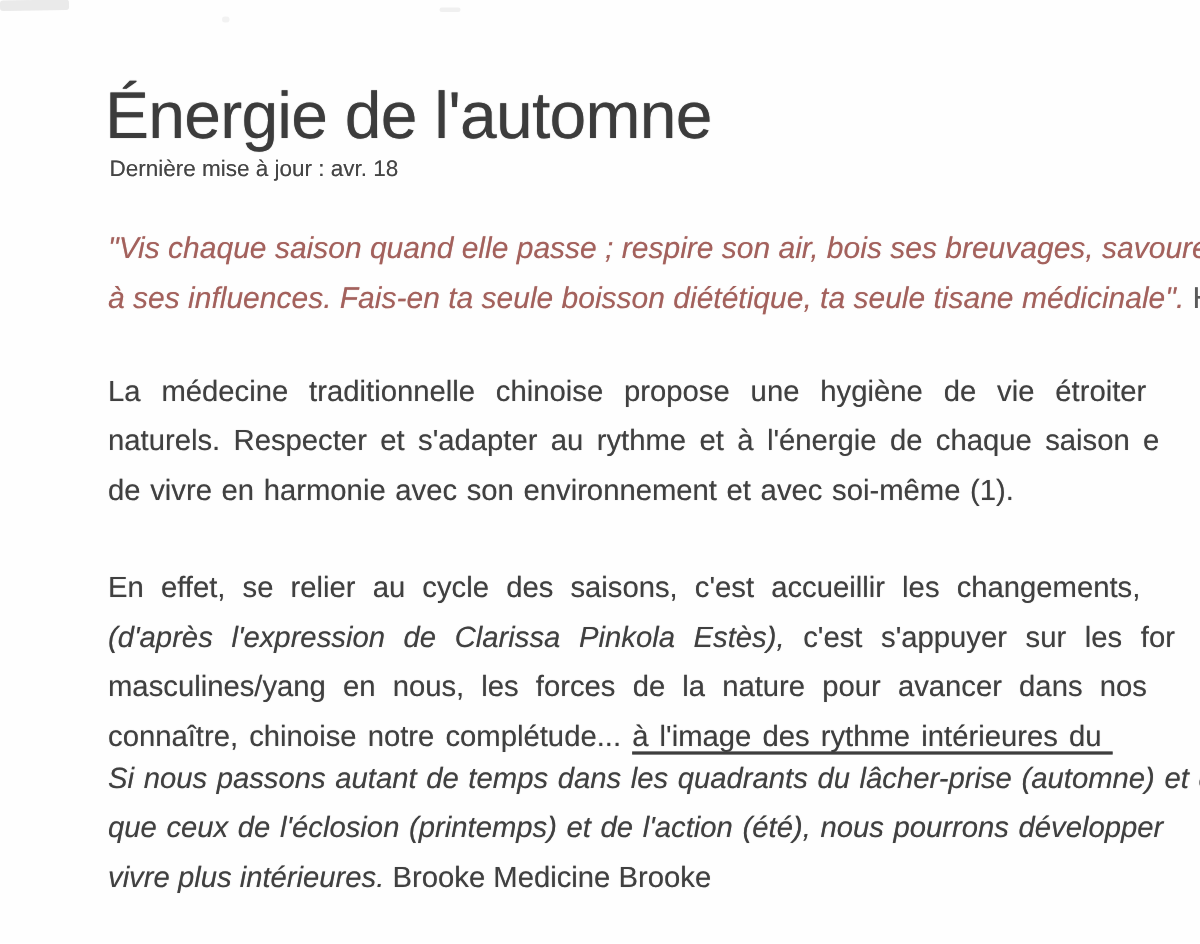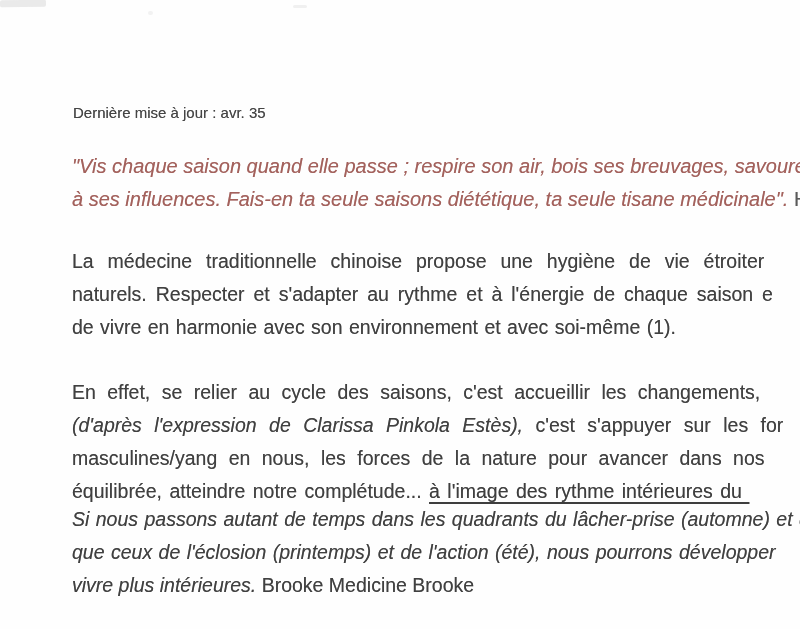--- a/index.html
+++ b/index.html
@@ -99,39 +99,40 @@
   }
 </style>
 </head>
 <body>
 
 <div class="page">
   <div class="smudge s1"></div>
   <div class="smudge s2"></div>
   <div class="smudge s3"></div>
 
+  <h1 class="title">Énergie de l'automne</h1>
 
-  <div class="meta">Dernière mise à jour : avr. 35</div>
+  <div class="meta">Dernière mise à jour : avr. 18</div>
 
   <div class="block quote-block">
     <div class="line">"Vis chaque saison quand elle passe ; respire son air, bois ses breuvages, savoure se</div>
-    <div class="line"><span>à ses influences. Fais-en ta seule saisons diététique, ta seule tisane médicinale". </span><span class="quote-attr">He</span></div>
+    <div class="line"><span>à ses influences. Fais-en ta seule boisson diététique, ta seule tisane médicinale". </span><span class="quote-attr">He</span></div>
   </div>
 
   <div class="block para1-block">
     <div class="line ws8">La médecine traditionnelle chinoise propose une hygiène de vie étroiter</div>
     <div class="line ws3">naturels. Respecter et s'adapter au rythme et à l'énergie de chaque saison e</div>
     <div class="line ws1">de vivre en harmonie avec son environnement et avec soi-même (1).</div>
   </div>
 
   <div class="block para2-block">
     <div class="line ws6">En effet, se relier au cycle des saisons, c'est accueillir les changements,</div>
     <div class="line ws7"><span class="italic-seg">(d'après l'expression de Clarissa Pinkola Estès),</span><span> c'est s'appuyer sur les for</span></div>
     <div class="line ws6">masculines/yang en nous, les forces de la nature pour avancer dans nos</div>
-    <div class="line ws2"><span>équilibrée, atteindre notre complétude... </span><span class="link-seg">à l'image des rythme intérieures du </span></div>
+    <div class="line ws2"><span>connaître, chinoise notre complétude... </span><span class="link-seg">à l'image des rythme intérieures du </span></div>
   </div>
 
   <div class="block para3-block">
     <div class="line ws1">Si nous passons autant de temps dans les quadrants du lâcher-prise (automne) et d</div>
     <div class="line ws1">que ceux de l'éclosion (printemps) et de l'action (été), nous pourrons développer</div>
     <div class="line"><span>vivre plus intérieures. </span><span class="regular-seg">Brooke Medicine Brooke</span></div>
   </div>
 </div>
 
 </body></html>

